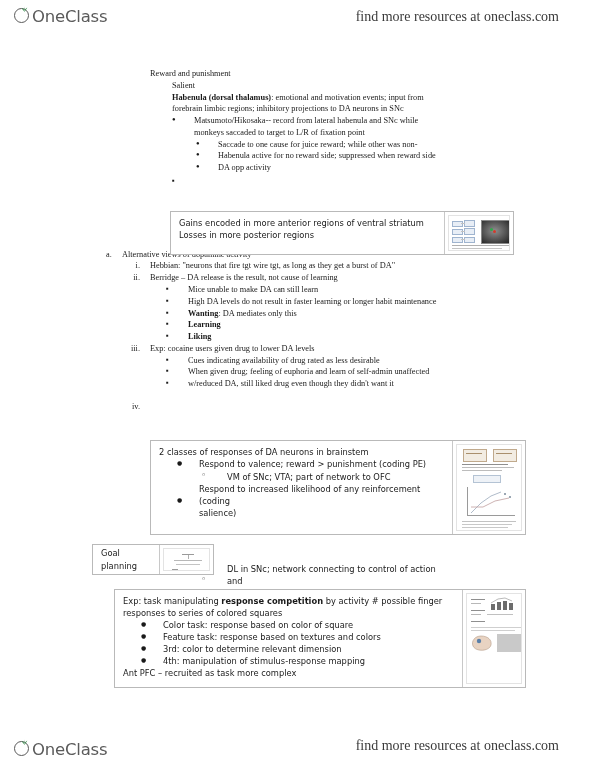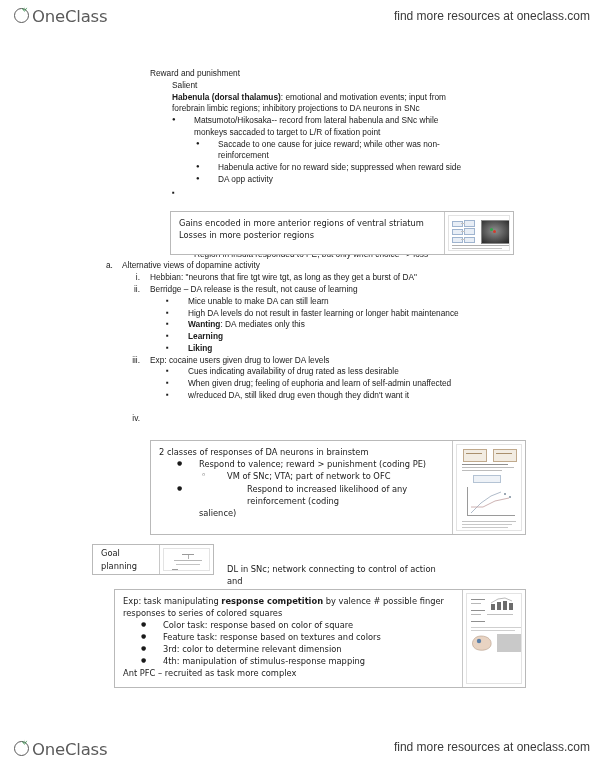--- a/index.html
+++ b/index.html
@@ -55,37 +55,37 @@
     letter-spacing: -0.2px;
     color: #5a5a5a;
     font-family: "DejaVu Sans", sans-serif;
     font-weight: 400;
     position: relative;
     left: -2px;
     top: 1px;
   }
   .resources-text {
     position: absolute;
-    right: 5px;
-    font-size: 12px;
+    right: 36px;
+    font-size: 14px;
     color: #3a3a3a;
-    font-family: Liberation Sans, sans-serif;
+    font-family: Liberation Serif, serif;
   }
   .res-header { top: 9px; }
   .res-footer { bottom: 16px; }
 
   
   .notes {
     position: absolute;
     left: 0;
     top: 68px;
     width: 525px;
     font-size: 8.3px;
     line-height: 1.42;
-    font-family: Liberation Sans, sans-serif;
+    font-family: Liberation Serif, serif;
     color: #1a1a1a;
   }
 
   .ln {
     position: relative;
     padding: 0;
     margin: 0;
   }
   .bold { font-weight: bold; }
 
@@ -94,21 +94,21 @@
   .i1  { margin-left: 172px; }
   .i2  { margin-left: 172px; }
   .i3  { margin-left: 196px; }
   .iA  { margin-left: 106px; }
   .iR  { margin-left: 122px; }
   .iS  { margin-left: 166px; }
 
   
   .row {
     display: flex;
-    align-items: flex-start;
+    align-items: flex-end;
   }
   .marker {
     flex: 0 0 auto;
     display: inline-block;
     text-align: left;
   }
   .mk-disc { width: 22px; }
   .mk-sq   { width: 22px; }
   .mk-circ { width: 26px; }
   .mk-alpha{ width: 16px; }
@@ -215,24 +215,20 @@
     <span class="txt">Matsumoto/Hikosaka-- record from lateral habenula and SNc while</span>
   </div>
   <div class="ln i2 row">
     <span class="marker mk-disc"></span>
     <span class="txt">monkeys saccaded to target to L/R of fixation point</span>
   </div>
 
   <div class="ln i3 row">
     <span class="marker mk-disc disc"></span>
     <span class="txt">Saccade to one cause for juice reward; while other was non-</span>
-  </div>
-  <div class="ln i3 row">
-    <span class="marker mk-disc"></span>
-    <span class="txt">reinforcement</span>
   </div>
   <div class="ln i3 row">
     <span class="marker mk-disc disc"></span>
     <span class="txt">Habenula active for no reward side; suppressed when reward side</span>
   </div>
   <div class="ln i3 row">
     <span class="marker mk-disc disc"></span>
     <span class="txt">DA opp activity</span>
   </div>
 
@@ -338,21 +334,21 @@
     <div>2 classes of responses of DA neurons in brainstem</div>
 
     <div class="row" style="margin-left:18px;">
       <span class="marker mk-disc disc"></span>
       <span class="txt">Respond to valence; reward &gt; punishment   (coding PE)</span>
     </div>
     <div class="row" style="margin-left:42px;">
       <span class="marker mk-circ circ"></span>
       <span class="txt">VM of SNc; VTA; part of network to OFC</span>
     </div>
-    <div class="row" style="margin-left:18px;gap:48px;">
+    <div class="row" style="margin-left:18px;">
       <span class="marker mk-disc disc"></span>
       <span class="txt">Respond to increased likelihood of any reinforcement   (coding</span>
     </div>
     <div class="row" style="margin-left:18px;">
       <span class="marker mk-disc"></span>
       <span class="txt">salience)</span>
     </div>
     <div class="row" style="margin-left:42px;margin-top:44px;">
       <span class="marker mk-circ circ"></span>
       <span class="txt">DL in SNc; network connecting to control of action and</span>
@@ -398,21 +394,21 @@
       <div class="tiny-line" style="left:10px; top:11px; width:28px; background:#b8b8b8;"></div>
       <div class="tiny-line" style="left:12px; top:15px; width:24px; background:#c4c4c4;"></div>
       <div class="tiny-line" style="left:8px;  top:20px; width:6px;  background:#9a9a9a;"></div>
 
     </div>
   </div>
 </div>
 
 <div class="box" style="left:114px; top:589px; width:412px; height:99px;">
   <div class="box-text">
-    <div><span>Exp: task manipulating </span><span class="bold">response competition</span><span> by valence # possible finger</span></div>
+    <div><span>Exp: task manipulating </span><span class="bold">response competition</span><span> by activity # possible finger</span></div>
     <div>responses to series of colored squares</div>
 
     <div class="row" style="margin-left:18px;">
       <span class="marker mk-disc disc"></span>
       <span class="txt">Color task: response based on color of square</span>
     </div>
     <div class="row" style="margin-left:18px;">
       <span class="marker mk-disc disc"></span>
       <span class="txt">Feature task: response based on textures and colors</span>
     </div>

